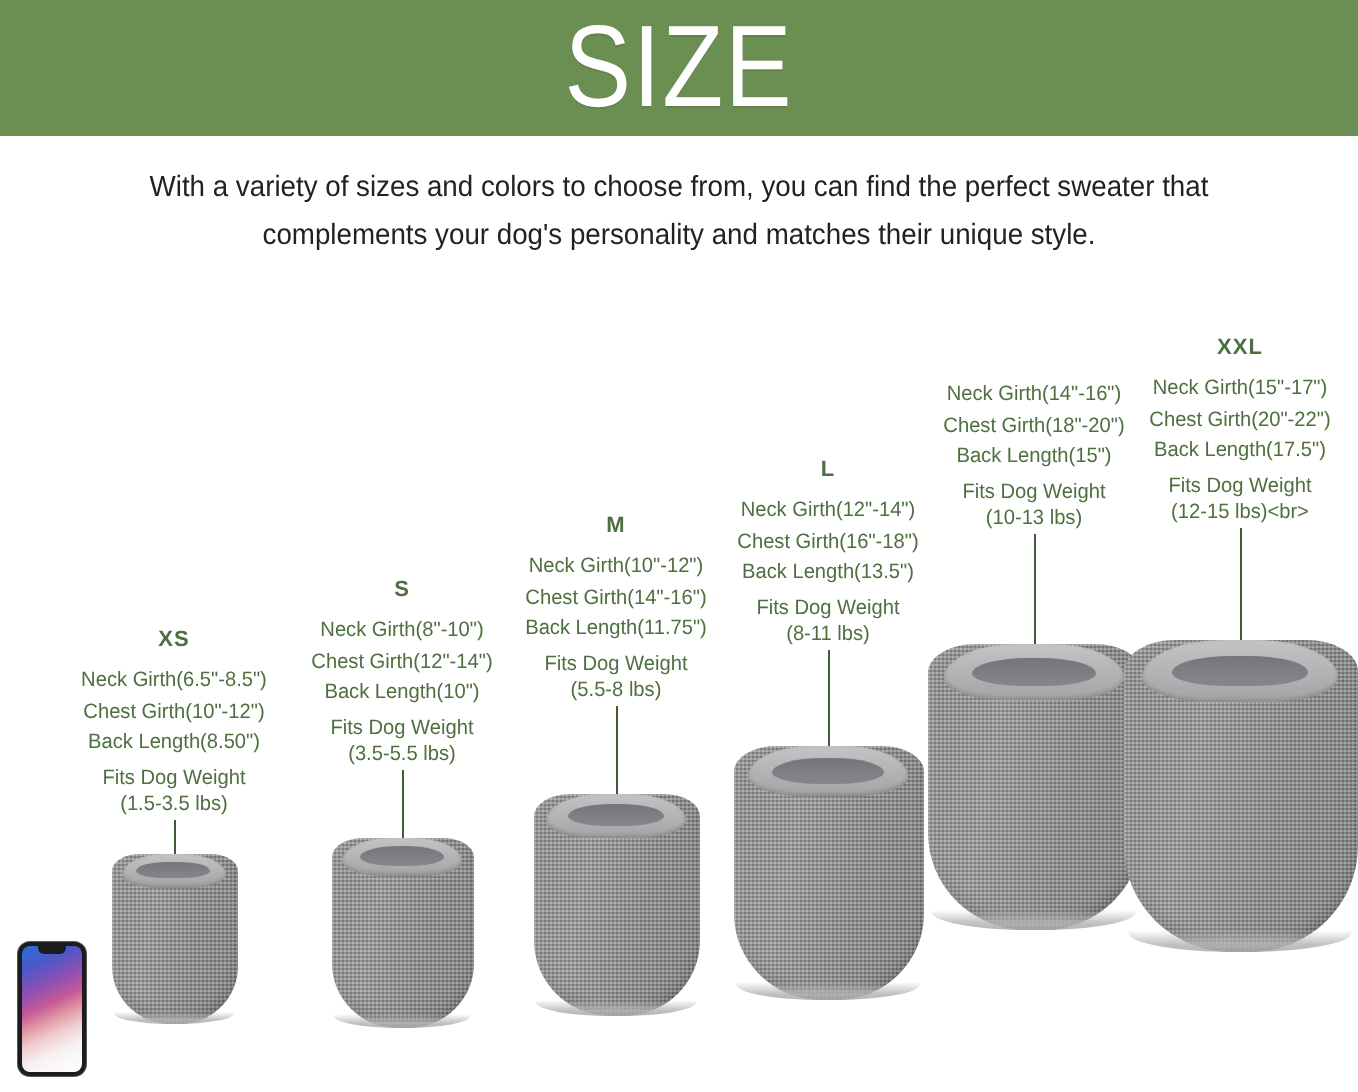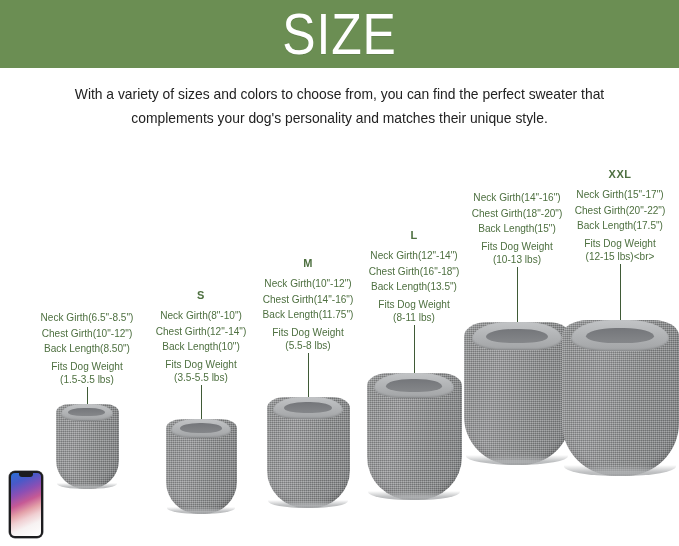--- a/index.html
+++ b/index.html
@@ -202,20 +202,21 @@
 </div>
 
 <div id="subtitle">
   <div>With a variety of sizes and colors to choose from, you can find the perfect sweater that</div>
   <div>complements your dog's personality and matches their unique style.</div>
 </div>
 
 <div id="sizes-area">
 
   <div class="size-col" style="left:28px; top:160px;">
+    <div class="size-label">XS</div>
     <div class="spec-line">Neck Girth(6.5"-8.5")</div>
     <div class="spec-line">Chest Girth(10"-12")</div>
     <div class="spec-line">Back Length(8.50")</div>
     <div class="weight-block">
       <div class="weight-line">Fits Dog Weight</div>
       <div class="weight-line">(1.5-3.5 lbs)</div>
     </div>
     <div class="connector" style="height:17px;"></div>
     <div class="sweater" style="width:63px; height:85px;">
       <div class="body">

